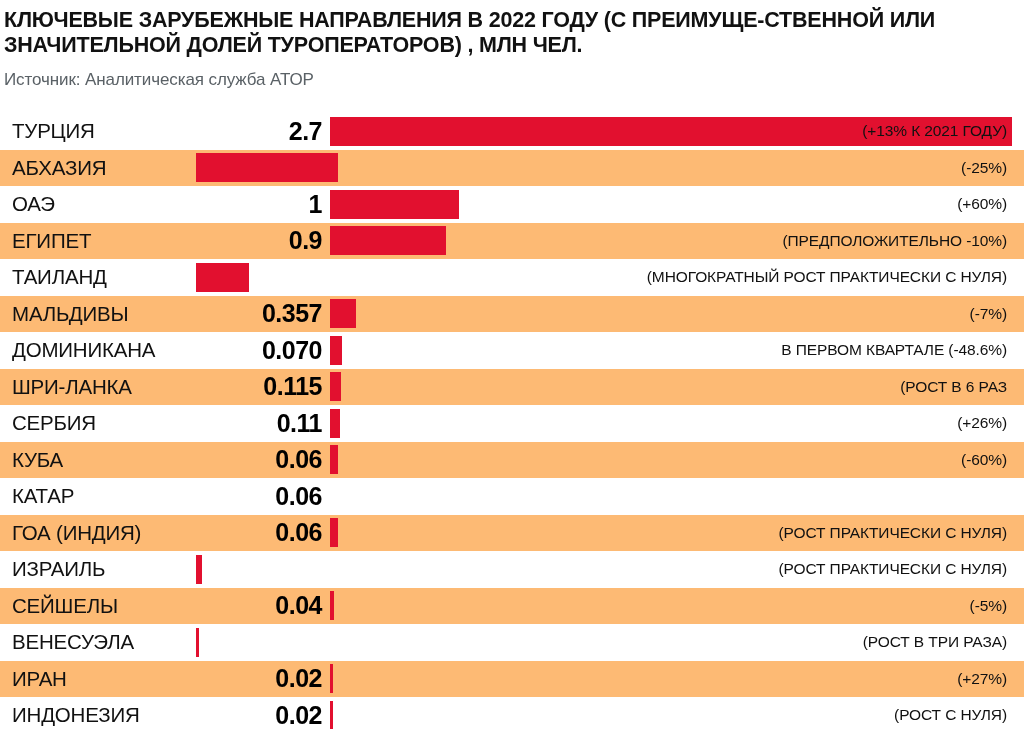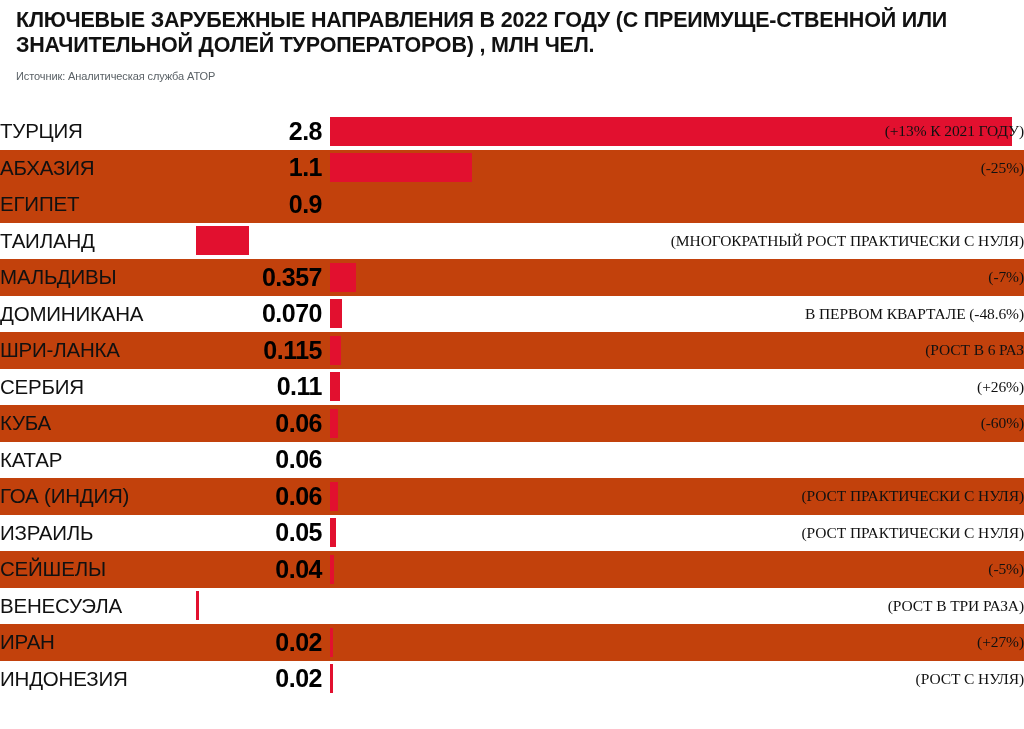--- a/index.html
+++ b/index.html
@@ -17,33 +17,33 @@
 
   .page {
     position: relative;
     width: 1024px;
     height: 729px;
     box-sizing: border-box;
   }
 
   
   .header {
-    padding: 8px 10px 0 16px;
+    padding: 8px 10px 0 4px;
   }
   .title {
     font-size: 21.5px;
     font-weight: bold;
     line-height: 1.16;
     letter-spacing: -0.2px;
     margin: 0;
     text-transform: uppercase;
     color: #111111;
   }
   .source {
-    font-size: 11px;
+    font-size: 17px;
     color: #5a6166;
     margin-top: 12px;
     margin-bottom: 0;
     letter-spacing: -0.1px;
   }
 
   
   .chart {
     position: absolute;
     top: 113px;
@@ -51,27 +51,27 @@
     width: 1024px;
   }
 
   .row {
     position: relative;
     height: 36.5px;
     display: flex;
     align-items: stretch;
   }
   .row.alt {
-    background: #c2410c;
+    background: #fdba74;
   }
 
   .row .label {
     width: 196px;
     box-sizing: border-box;
-    padding-left: 0;
+    padding-left: 12px;
     display: flex;
     align-items: center;
     font-size: 20.5px;
     font-weight: normal;
     letter-spacing: -0.2px;
     text-transform: uppercase;
     color: #111111;
     white-space: nowrap;
   }
 
@@ -96,61 +96,71 @@
   }
 
   .bar {
     height: 29px;
     background: #e2102f;
     min-width: 2px;
   }
 
   .note {
     position: absolute;
-    right: 0;
+    right: 17px;
     top: 50%;
     transform: translateY(-50%);
     font-size: 15.5px;
     letter-spacing: -0.1px;
     text-transform: uppercase;
     color: #111111;
     white-space: nowrap;
-    font-family: Liberation Serif, serif;
   }
 </style>
 </head>
 <body>
 
 <div class="page">
 
   <div class="header">
     <h1 class="title">КЛЮЧЕВЫЕ ЗАРУБЕЖНЫЕ НАПРАВЛЕНИЯ В 2022 ГОДУ (С ПРЕИМУЩЕ-СТВЕННОЙ ИЛИ ЗНАЧИТЕЛЬНОЙ ДОЛЕЙ ТУРОПЕРАТОРОВ) , МЛН ЧЕЛ.</h1>
     <p class="source">Источник: Аналитическая служба АТОР</p>
   </div>
 
   <div class="chart">
       <div class="row">
         <div class="label">ТУРЦИЯ</div>
-        <div class="value">2.8</div>
+        <div class="value">2.7</div>
         <div class="barwrap">
           <div class="bar" style="width: 682px; background: rgb(226, 16, 47);"></div>
           <div class="note">(+13% К 2021 ГОДУ)</div>
         </div>
       </div>
       <div class="row alt">
         <div class="label">АБХАЗИЯ</div>
-        <div class="value">1.1</div>
         <div class="barwrap">
           <div class="bar" style="width: 141.547px; background: rgb(226, 16, 47);"></div>
           <div class="note">(-25%)</div>
         </div>
       </div>
+      <div class="row">
+        <div class="label">ОАЭ</div>
+        <div class="value">1</div>
+        <div class="barwrap">
+          <div class="bar" style="width: 128.679px; background: rgb(226, 16, 47);"></div>
+          <div class="note">(+60%)</div>
+        </div>
+      </div>
       <div class="row alt">
         <div class="label">ЕГИПЕТ</div>
         <div class="value">0.9</div>
+        <div class="barwrap">
+          <div class="bar" style="width: 115.811px; background: rgb(226, 16, 47);"></div>
+          <div class="note">(ПРЕДПОЛОЖИТЕЛЬНО -10%)</div>
+        </div>
       </div>
       <div class="row">
         <div class="label">ТАИЛАНД</div>
         <div class="barwrap">
           <div class="bar" style="width: 52.7585px; background: rgb(226, 16, 47);"></div>
           <div class="note">(МНОГОКРАТНЫЙ РОСТ ПРАКТИЧЕСКИ С НУЛЯ)</div>
         </div>
       </div>
       <div class="row alt">
         <div class="label">МАЛЬДИВЫ</div>
@@ -199,21 +209,20 @@
       <div class="row alt">
         <div class="label">ГОА (ИНДИЯ)</div>
         <div class="value">0.06</div>
         <div class="barwrap">
           <div class="bar" style="width: 7.72075px; background: rgb(226, 16, 47);"></div>
           <div class="note">(РОСТ ПРАКТИЧЕСКИ С НУЛЯ)</div>
         </div>
       </div>
       <div class="row">
         <div class="label">ИЗРАИЛЬ</div>
-        <div class="value">0.05</div>
         <div class="barwrap">
           <div class="bar" style="width: 6.43396px; background: rgb(226, 16, 47);"></div>
           <div class="note">(РОСТ ПРАКТИЧЕСКИ С НУЛЯ)</div>
         </div>
       </div>
       <div class="row alt">
         <div class="label">СЕЙШЕЛЫ</div>
         <div class="value">0.04</div>
         <div class="barwrap">
           <div class="bar" style="width: 3.86038px; background: rgb(226, 16, 47);"></div>

